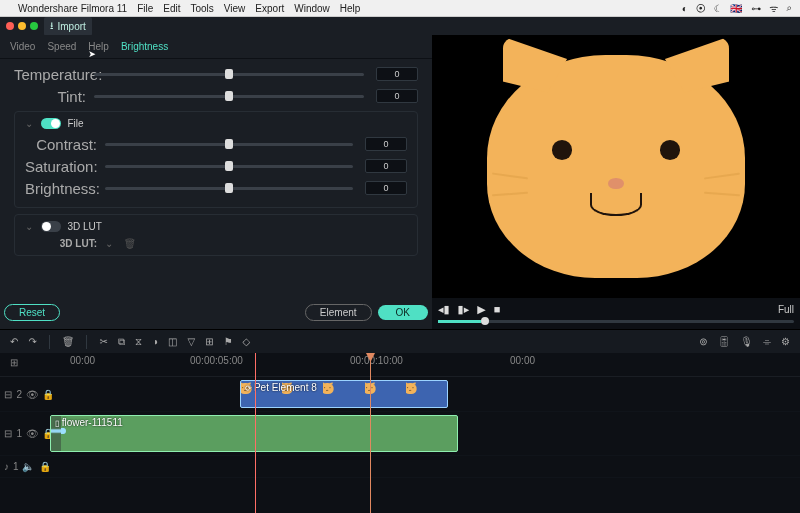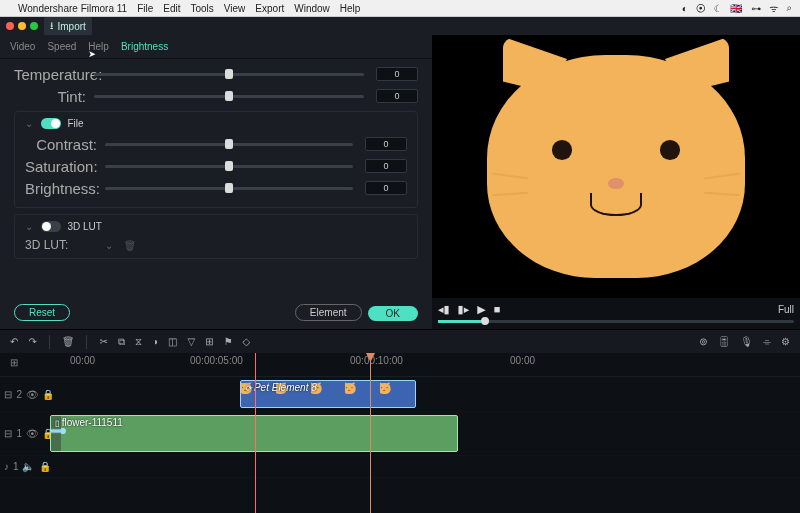--- a/index.html
+++ b/index.html
@@ -37,26 +37,26 @@
 
 .section { border:1px solid #272d34; border-radius:4px; margin:6px 0; padding:6px 10px; }
 .section-head { display:flex; align-items:center; gap:6px; margin-bottom:6px; font-size:10px; color:#ccc; }
 .toggle { width:20px; height:11px; background:#4fe0c4; border-radius:6px; position:relative; }
 .toggle::after { content:''; position:absolute; width:9px; height:9px; background:#fff; border-radius:50%; top:1px; right:1px; }
 .toggle.off { background:#3a4048; }
 .toggle.off::after { left:1px; right:auto; }
 .chev { margin-left:auto; color:#666; }
 
 .select-row { display:flex; align-items:center; }
-.select-row label { width:72px; color:#aaa; font-size:12px; margin-right:8px; }
+.select-row label { width:72px; text-align:right; color:#aaa; font-size:10px; margin-right:8px;font-weight:bold; }
 .select-val { flex:1; color:#aaa; font-size:9px; }
 .chev-down { color:#666; margin-right:10px; }
 .trash { color:#555; }
 
-.prop-footer { display:flex; gap:6px; padding:8px 14px; align-items:flex-end; }
+.prop-footer { display:flex; gap:6px; padding:8px 4px; align-items:center; }
 .btn-outline { background:transparent; border:1px solid #4fe0c4; color:#4fe0c4; border-radius:12px; padding:2px 14px; cursor:pointer; font-size:10px; }
 .btn-outline.gray { border-color:#666; color:#ccc; }
 .btn-solid { background:#4fe0c4; color:#0d2a24; border:none; border-radius:12px; padding:2px 18px; cursor:pointer; font-size:10px; }
 
 
 .preview { flex:1; background:#0d1015; display:flex; flex-direction:column; }
 .video-stage { flex:1; background:#000; margin:0; position:relative; overflow:hidden; }
 .transport { display:flex; align-items:center; gap:8px; padding:4px 6px; height:22px; }
 .prog { flex:1; height:3px; background:#303840; border-radius:2px; position:relative; }
 .prog .bar { position:absolute; left:0; top:0; bottom:0; background:#4fe0c4; width:12%; }
@@ -291,21 +291,21 @@
   <div class="playhead"></div>
 
   <div class="track">
     <div class="track-head">
       <span>⊟</span>
       <span>2</span>
       <span>👁</span>
       <span>🔒</span>
     </div>
     <div class="track-body">
-      <div class="clip clip-blue" style="left:200px; width:176px;font-style:italic;">
+      <div class="clip clip-blue" style="left:200px; width:208px;">
         <span class="clip-label">⟳ <span>Pet Element 8</span></span>
         <div class="blue-thumbs">
           <div class="cell">
               <div class="catwrap">
                 <div class="cat cat-sm">
                   <div class="eye l"></div>
                   <div class="eye r"></div>
                   <div class="nose"></div>
                   <div class="mouth"></div>
                 </div>

